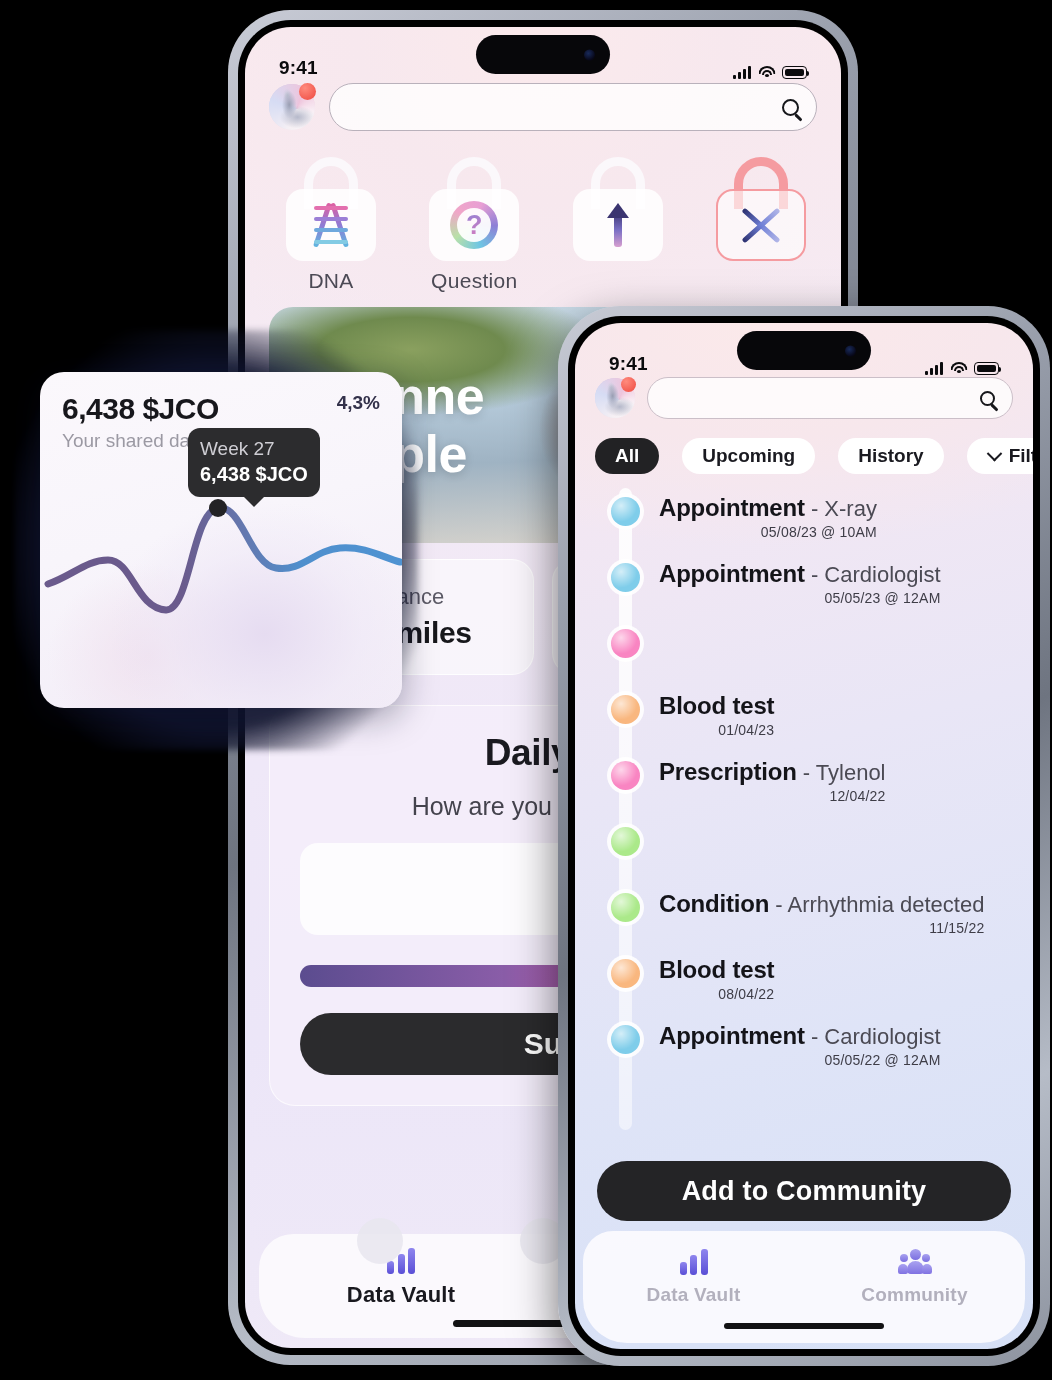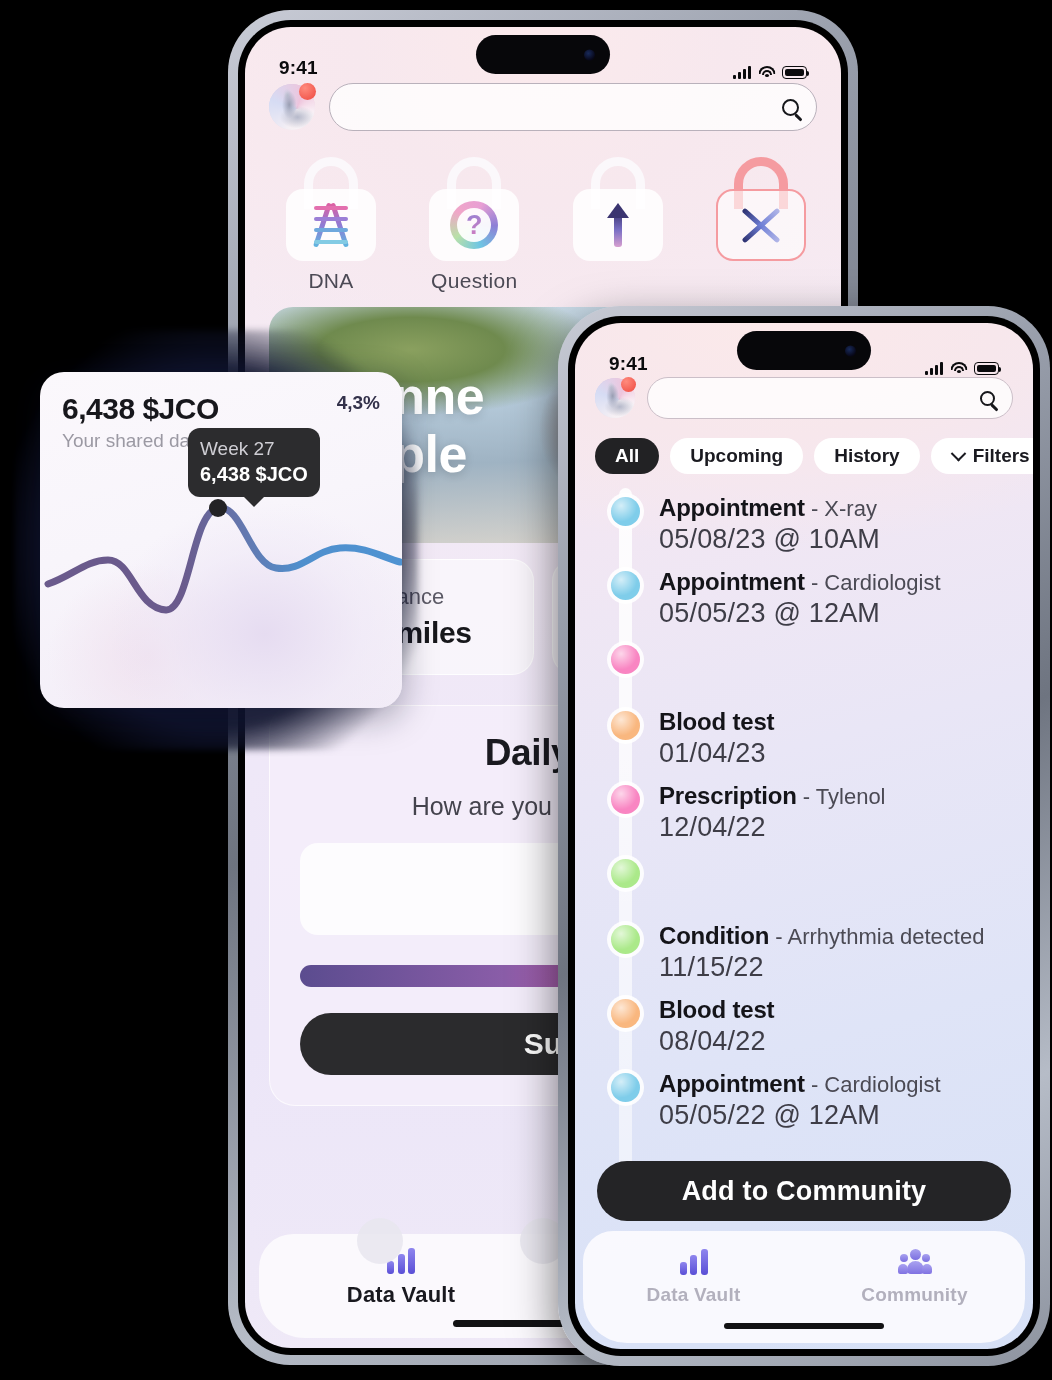--- a/index.html
+++ b/index.html
@@ -220,41 +220,41 @@
       radial-gradient(ellipse 130% 28% at 40% 0%, #fbe9ea 0%, #f7e7ec 40%, transparent 78%),
       linear-gradient(165deg, #f9e9ed 0%, #f2e7f3 18%, #e9e6f6 42%, #dfe4f7 68%, #d6e0f6 100%);
     font-family:"Liberation Sans", sans-serif;
   }
   #screen-right .toprow{ display:flex; align-items:center; gap:12px; padding: 2px 20px 0 20px; }
   #screen-right .searchbar{ height:42px; border-radius:24px; border-color:#cbbfc8; }
   #screen-right .avatar{ width:40px;height:40px; }
   #screen-right .avatar .badge{ width:15px;height:15px; }
   #screen-right .mag{ width:15px;height:15px; }
 
-  .chips{ display:flex; align-items:center; gap:11px; padding: 19px 20px 0 20px; }
+  .chips{ display:flex; align-items:center; gap:23px; padding: 19px 20px 0 20px; }
   .chip{
     height:36px; border-radius:20px; display:flex; align-items:center; justify-content:center;
     padding: 0 20px; font-size:19px; font-weight:600; color:#1a1a20; background:#fff;
     white-space:nowrap;
   }
   .chip.active{ background:#222224; color:#fff; }
   .chip.filters{ margin-left:auto; gap:9px; padding:0 22px; }
   .chev{ width:11px;height:11px;border-right:2.4px solid #1a1a20;border-bottom:2.4px solid #1a1a20;
     transform:rotate(45deg) translate(-2px,-2px); }
 
   .timeline{ position:relative; margin-top:14px; padding: 0 20px 0 20px; }
   .tl-rail{ position:absolute; left:44px; top:0; bottom:-48px; width:13px; border-radius:8px;
     background:linear-gradient(180deg, rgba(255,255,255,.92), rgba(255,255,255,.5)); }
   .tlrow{ position:relative; display:flex; align-items:flex-start; gap:0; padding: 6px 0 7px 0; min-height:66px; }
   .tl-dot{ position:absolute; left:16px; top:9px; width:29px;height:29px;border-radius:50%;
     box-shadow:0 0 0 4px rgba(255,255,255,.88); z-index:2; }
-  .tl-body{ margin-left:64px; }
+  .tl-body{ margin-left:64px;text-align:right; }
   .tl-title{ font-size:24px; font-weight:800; color:#141419; letter-spacing:-.2px; }
   .tl-title span{ font-weight:400; font-size:22px; color:#4b4a54; letter-spacing:0; }
-  .tl-date{ font-size:27px; color:#3e3d47; margin-top:2px; letter-spacing:.2px; }
+  .tl-date{ font-size:14px; color:#3e3d47; margin-top:2px; letter-spacing:.2px; }
 
   .addbtn{
     position:absolute; left:22px; right:22px; bottom:128px; height:60px; border-radius:32px;
     background:#242426; color:#fff; display:flex; align-items:center; justify-content:center;
     font-size:27px; font-weight:700; letter-spacing:.2px;
   }
   .tabbar-right{
     position:absolute; left:8px; right:8px; bottom:6px; height:112px;
     border-radius:30px 30px 44px 44px; background:rgba(252,251,254,.92);
     display:flex; align-items:flex-start; padding-top:18px;

